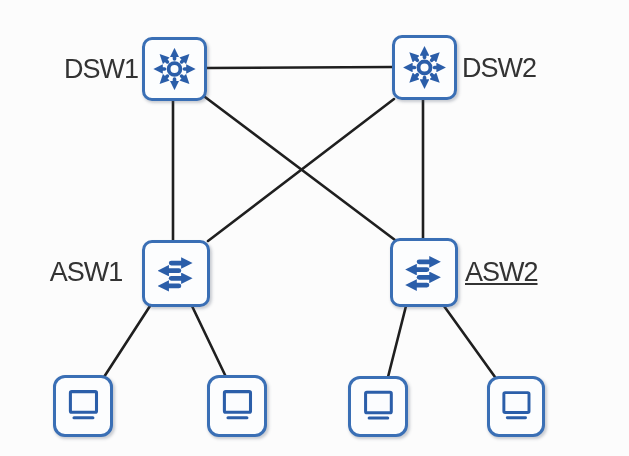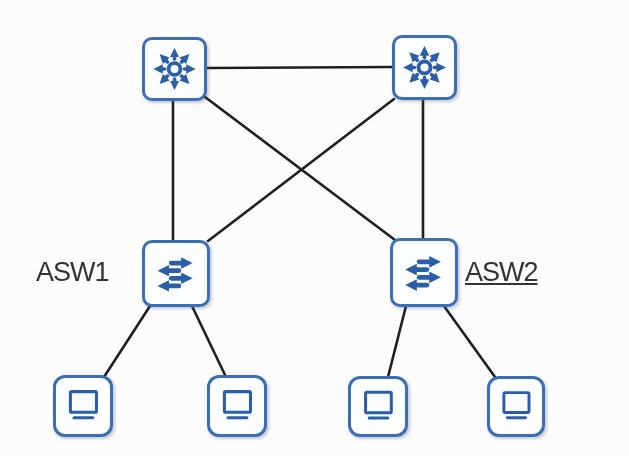--- a/index.html
+++ b/index.html
@@ -35,21 +35,21 @@
   .n-pc3{left:348px;top:376px;width:60px;height:61px;}
   .n-pc4{left:487px;top:376px;width:58px;height:61px;}
   .label{
     position:absolute;
     font-size:27px;line-height:30px;letter-spacing:-1px;
     color:var(--label-color);
     white-space:nowrap;
   }
   .lab-dsw1{left:38px;top:54px;width:100px;text-align:right;}
   .lab-dsw2{left:462px;top:53px;width:110px;text-align:left;}
-  .lab-asw1{left:36px;top:257px;width:100px;text-align:left;}
+  .lab-asw1{left:36px;top:257px;width:100px;text-align:center;}
   .lab-asw2{left:465px;top:257px;width:110px;text-align:left;text-decoration:underline;}
   .ic-stroke{stroke:var(--icon-blue);fill:none;stroke-linecap:round;}
   .ic-fill{fill:var(--icon-blue);}
   .pc-screen{stroke:var(--icon-blue);fill:#fbfcfe;}
 </style>
 </head>
 <body>
 
 <div class="canvas">
 
@@ -149,16 +149,18 @@
       <line x1="20" y1="44" x2="41" y2="44" class="ic-stroke" stroke-width="3.4"></line>
     </svg>
   </div>
   <div class="node pc n-pc4">
     <svg viewBox="0 0 60 62">
       <rect x="16" y="15" width="29" height="23" rx="1.5" class="pc-screen" stroke-width="3.4"></rect>
       <line x1="20" y1="44" x2="41" y2="44" class="ic-stroke" stroke-width="3.4"></line>
     </svg>
   </div>
 
+  <div class="label lab-dsw1">DSW1</div>
+  <div class="label lab-dsw2">DSW2</div>
   <div class="label lab-asw1">ASW1</div>
   <div class="label lab-asw2">ASW2</div>
 
 </div>
 
 </body></html>

